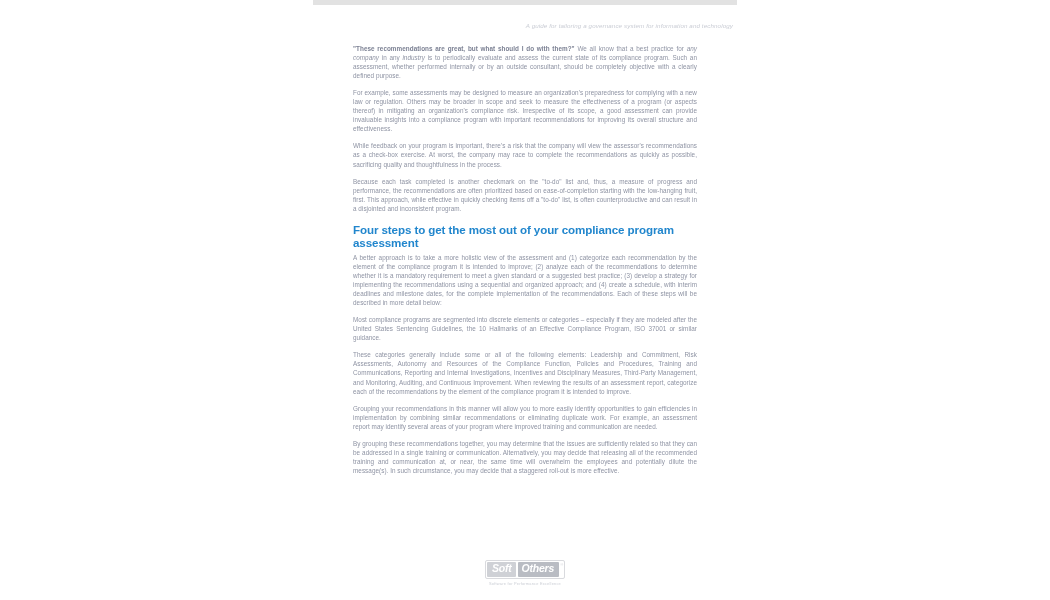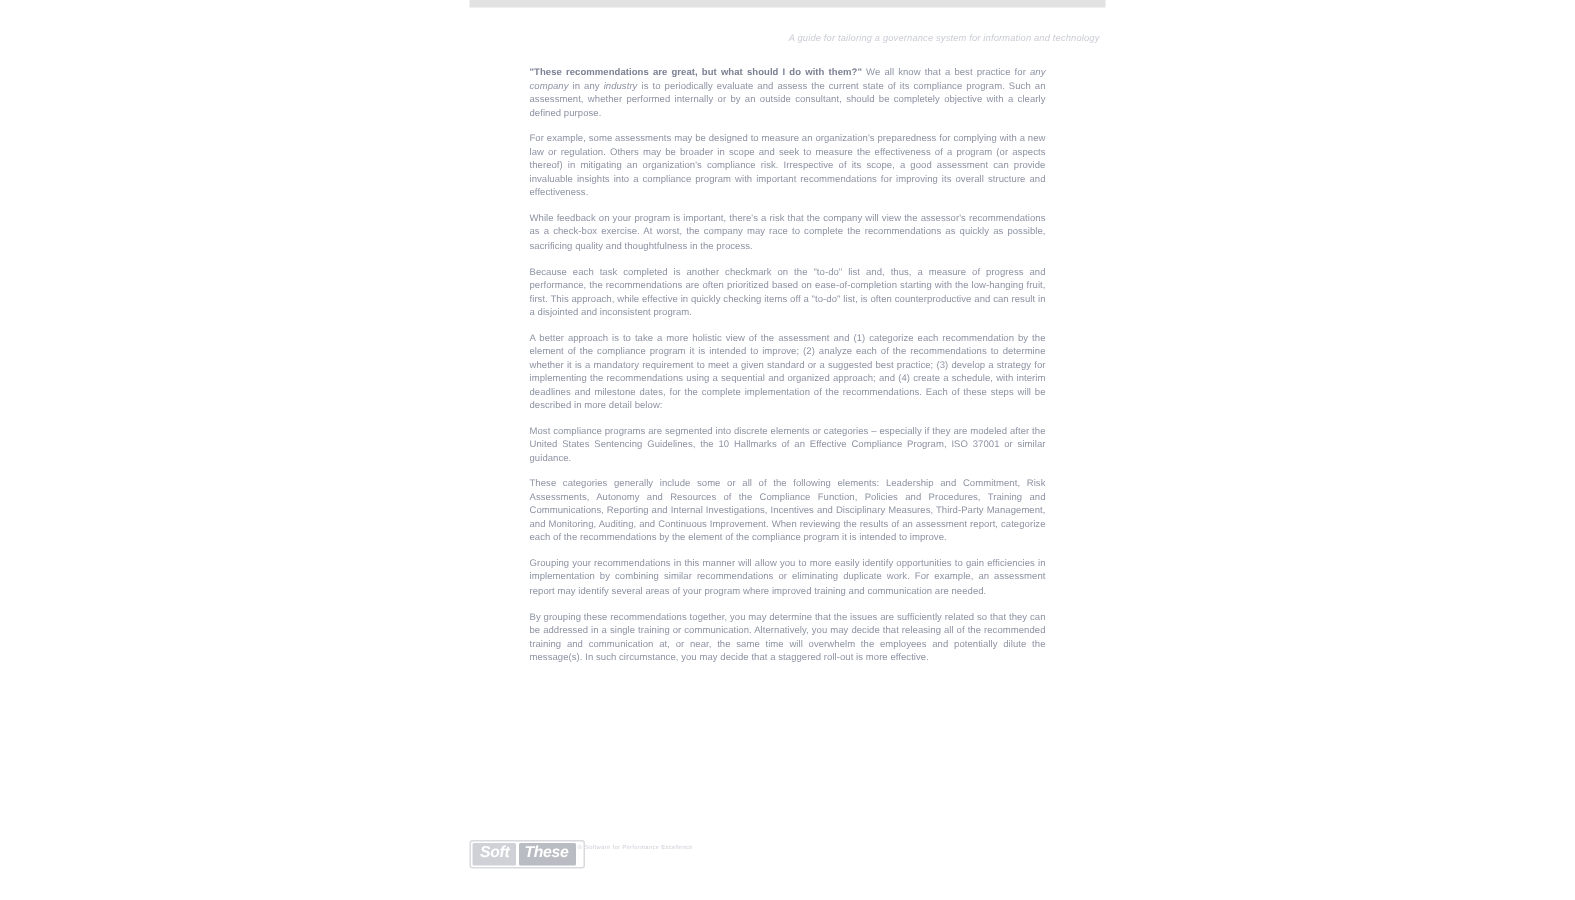--- a/index.html
+++ b/index.html
@@ -100,21 +100,22 @@
     letter-spacing: -.05px;
   }
 
   
   #footer-logo {
     position: absolute;
     left: 0;
     top: 560px;
     width: 424px;
     display: flex;
-    flex-direction: row;
+    flex-direction: column;
+    align-items: center;
   }
   .logo-mark {
     display: flex;
     align-items: stretch;
     height: 15px;
     border: 1px solid #d9dade;
     border-radius: 2px;
     padding: 1px;
     background: #ffffff;
   }
@@ -169,38 +170,39 @@
     <div id="content">
 
       <p class="body"><span class="lead">"These recommendations are great, but what should I do with them?"</span><span>  We all know that a best practice for </span><em>any company</em><span> in any </span><em>industry</em><span> is to periodically evaluate and assess the current state of its compliance program.  Such an assessment, whether performed internally or by an outside consultant, should be completely objective with a clearly defined purpose.</span></p>
 
       <p class="body">For example, some assessments may be designed to measure an organization's preparedness for complying with a new law or regulation. Others may be broader in scope and seek to measure the effectiveness of a program (or aspects thereof) in mitigating an organization's compliance risk. Irrespective of its scope, a good assessment can provide invaluable insights into a compliance program with important recommendations for improving its overall structure and effectiveness.</p>
 
       <p class="body">While feedback on your program is important, there's a risk that the company will view the assessor's recommendations as a check-box exercise. At worst, the company may race to complete the recommendations as quickly as possible, sacrificing quality and thoughtfulness in the process.</p>
 
       <p class="body">Because each task completed is another checkmark on the "to-do" list and, thus, a measure of progress and performance, the recommendations are often prioritized based on ease-of-completion starting with the low-hanging fruit, first. This approach, while effective in quickly checking items off a "to-do" list, is often counterproductive and can result in a disjointed and inconsistent program.</p>
 
+      <h2 class="section-heading">Four steps to get the most out of your compliance program assessment</h2>
 
       <p class="body">A better approach is to take a more holistic view of the assessment and (1) categorize each recommendation by the element of the compliance program it is intended to improve; (2) analyze each of the recommendations to determine whether it is a mandatory requirement to meet a given standard or a suggested best practice; (3) develop a strategy for implementing the recommendations using a sequential and organized approach; and (4) create a schedule, with interim deadlines and milestone dates, for the complete implementation of the recommendations. Each of these steps will be described in more detail below:</p>
 
 
       <p class="body">Most compliance programs are segmented into discrete elements or categories – especially if they are modeled after the United States Sentencing Guidelines, the 10 Hallmarks of an Effective Compliance Program, ISO 37001 or similar guidance.</p>
 
       <p class="body">These categories generally include some or all of the following elements:  Leadership and Commitment, Risk Assessments, Autonomy and Resources of the Compliance Function, Policies and Procedures, Training and Communications, Reporting and Internal Investigations, Incentives and Disciplinary Measures, Third-Party Management, and Monitoring, Auditing, and Continuous Improvement. When reviewing the results of an assessment report, categorize each of the recommendations by the element of the compliance program it is intended to improve.</p>
 
       <p class="body">Grouping your recommendations in this manner will allow you to more easily identify opportunities to gain efficiencies in implementation by combining similar recommendations or eliminating duplicate work. For example, an assessment report may identify several areas of your program where improved training and communication are needed.</p>
 
       <p class="body">By grouping these recommendations together, you may determine that the issues are sufficiently related so that they can be addressed in a single training or communication. Alternatively, you may decide that releasing all of the recommended training and communication at, or near, the same time will overwhelm the employees and potentially dilute the message(s). In such circumstance, you may decide that a staggered roll-out is more effective.</p>
 
     </div>
 
     <div id="footer-logo">
       <div class="logo-mark">
         <span class="logo-soft">Soft</span>
         <span class="logo-gap"></span>
-        <span class="logo-expert">These</span>
+        <span class="logo-expert">Others</span>
         <span class="logo-tm">®</span>
       </div>
       <div class="logo-tagline">Software for Performance Excellence</div>
     </div>
 
   </div>
 </div>
 
 </body></html>

